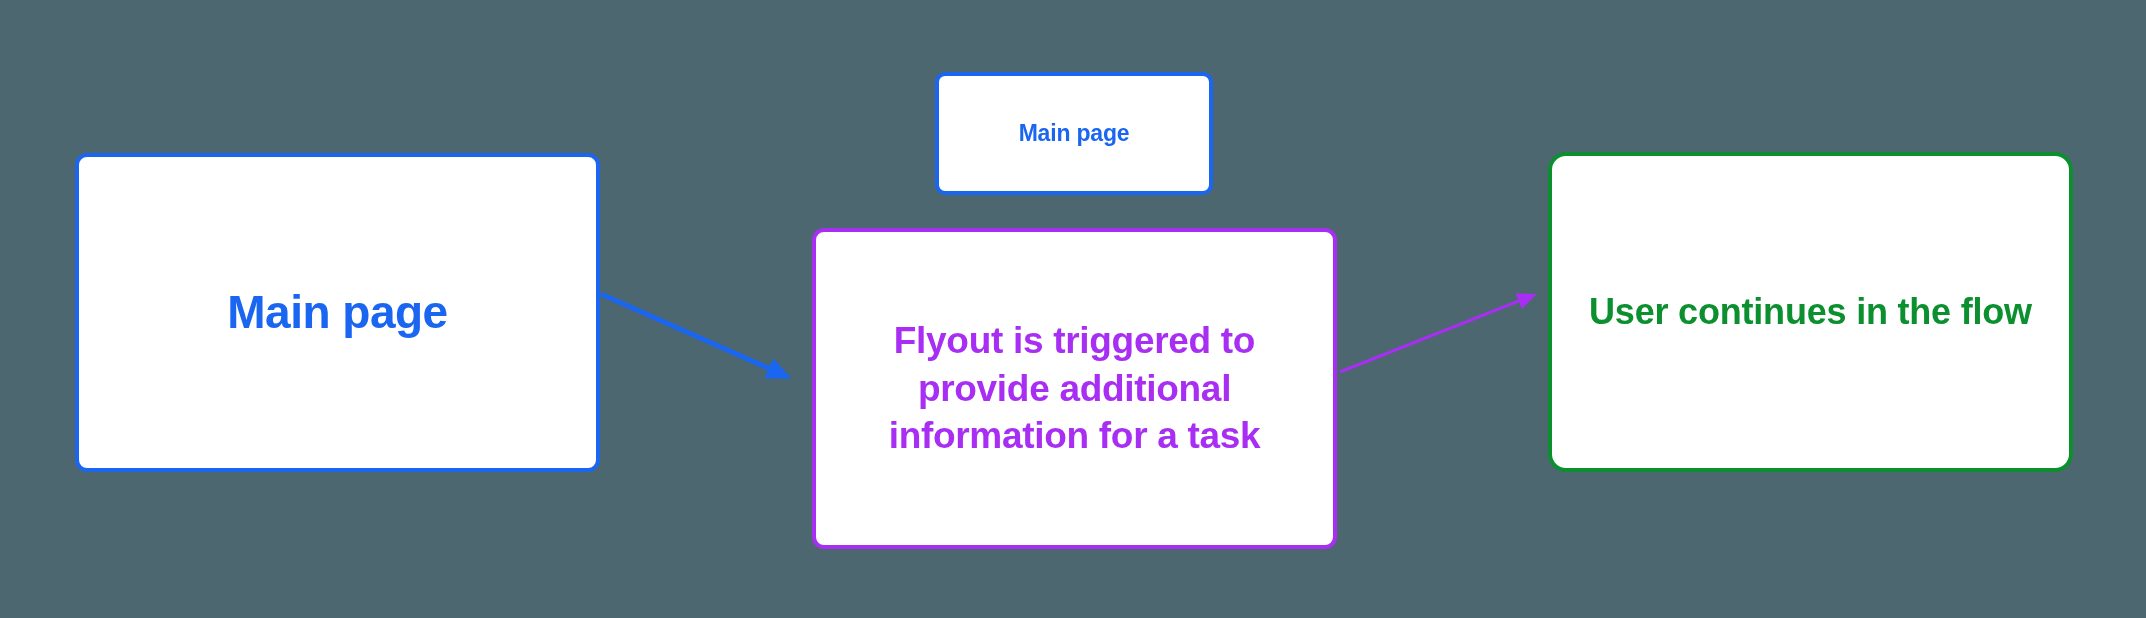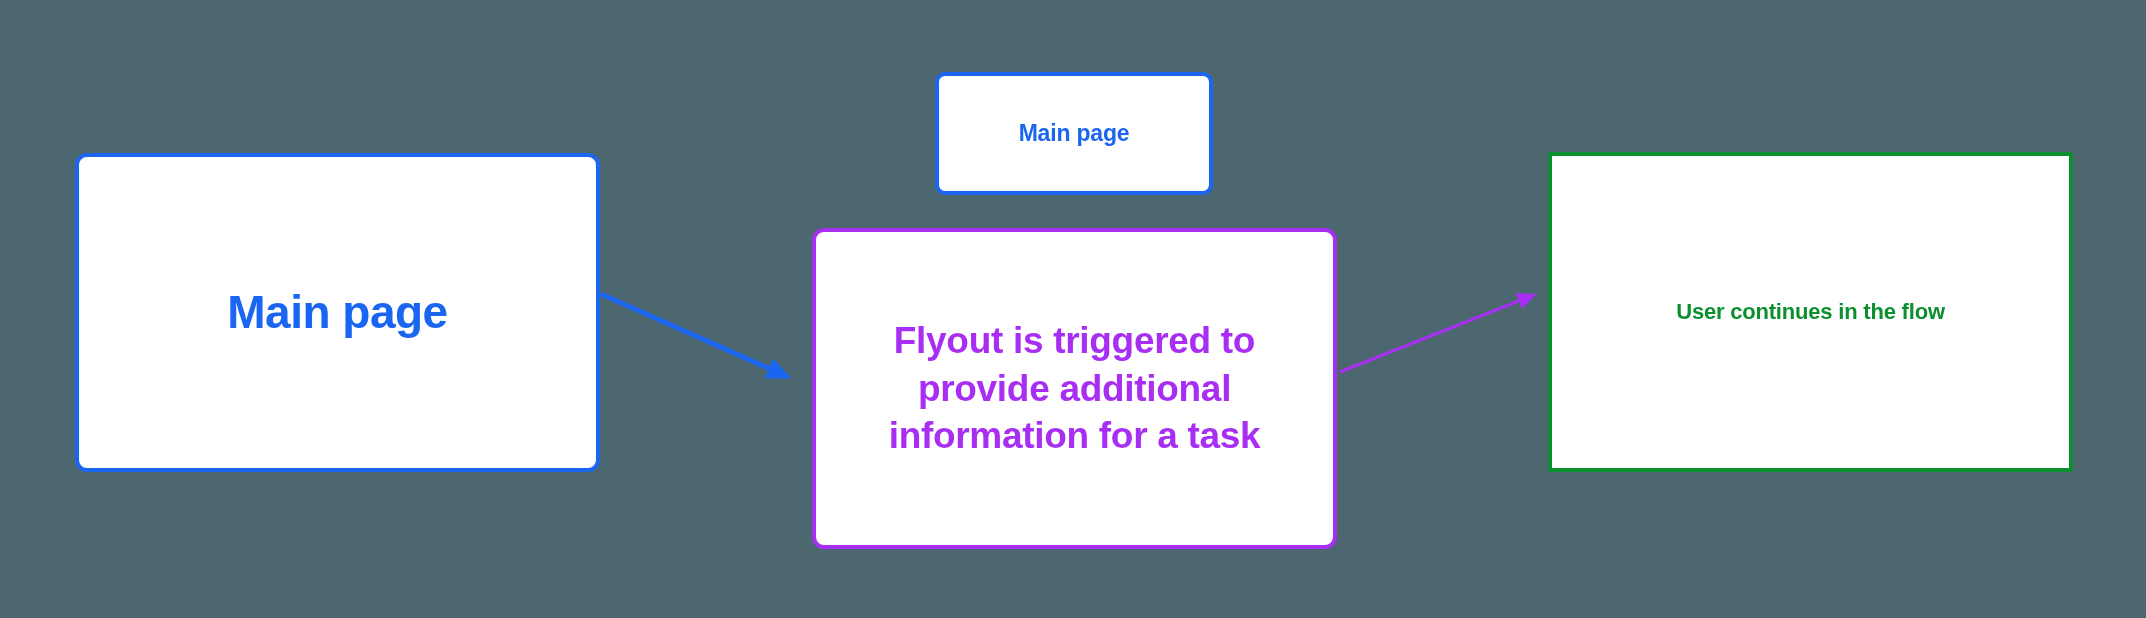--- a/index.html
+++ b/index.html
@@ -72,23 +72,23 @@
     line-height: 1.28;
   }
 
   
   #node-user-continues {
     left: 1548px;
     top: 135px;
     width: 525px;
     height: 320px;
     border: 4px solid #0b8f2f;
-    border-radius: 3px;
+    border-radius: 18px;
     color: #0b8f2f;
-    font-size: 22px;
+    font-size: 36px;
     letter-spacing: -0.2px;
     padding: 0 22px;
     align-items: center;
   }
 
   
   #connectors {
     position: absolute;
     left: 0;
     top: 0;

